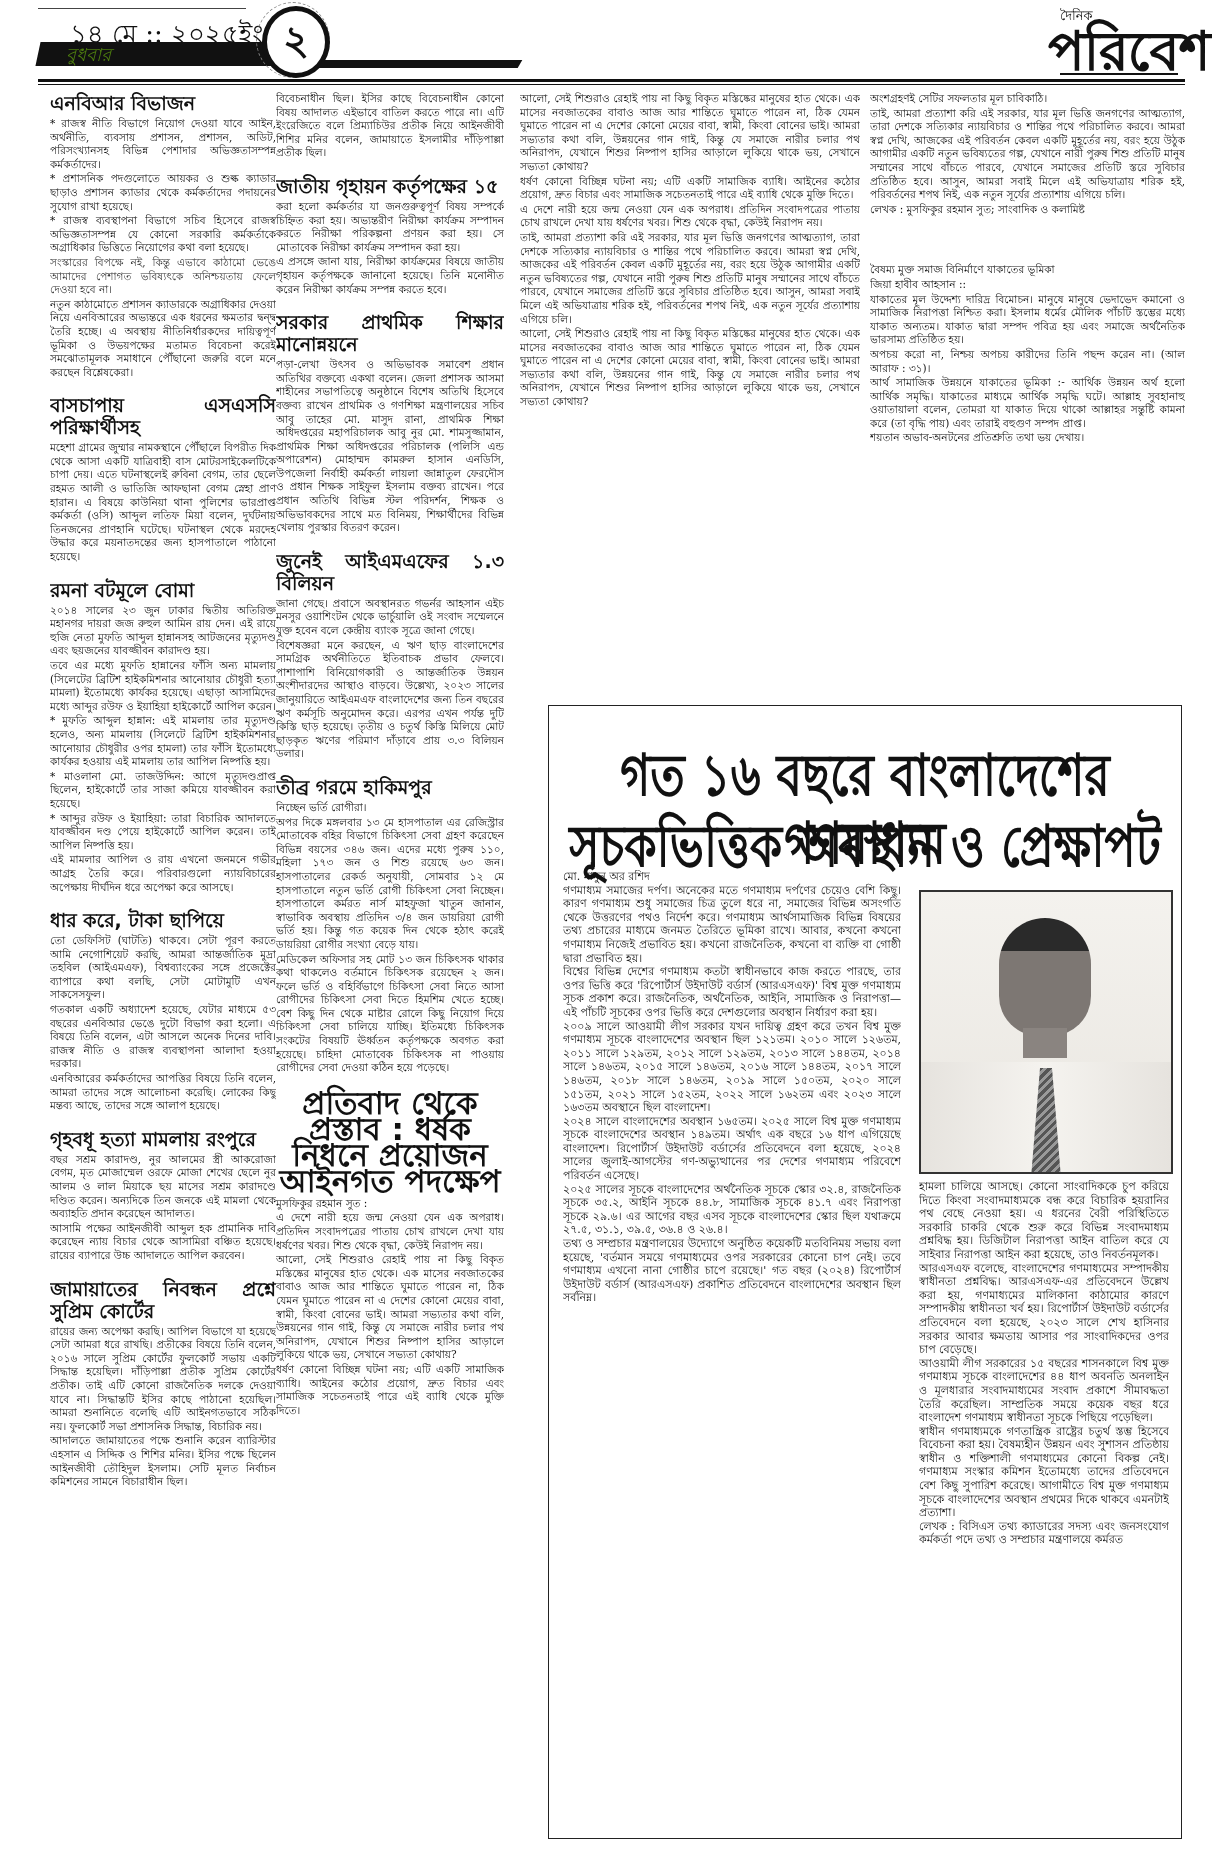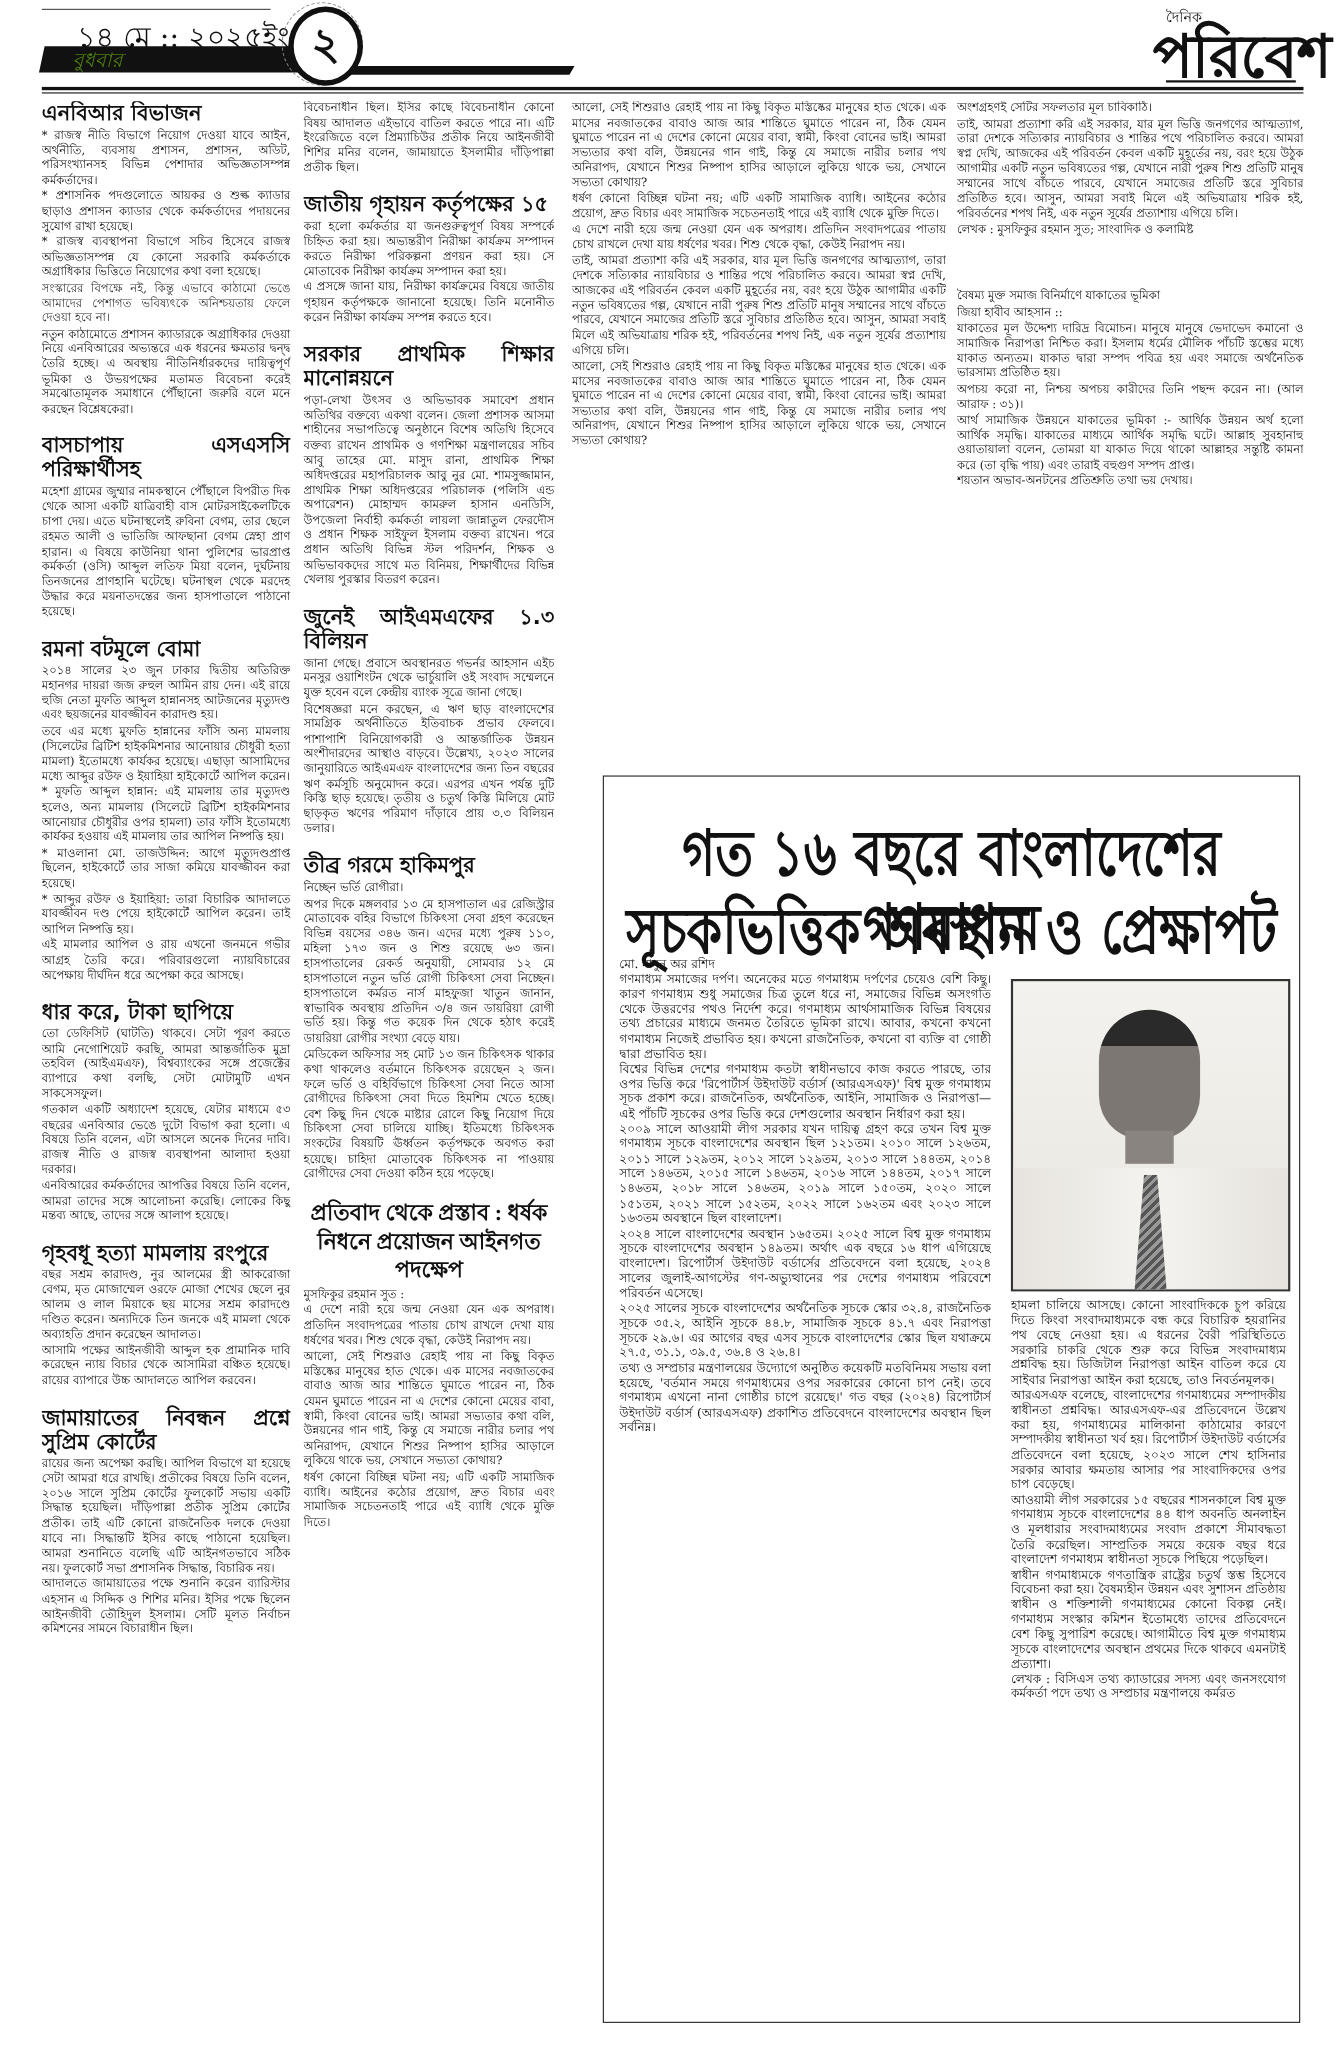--- a/index.html
+++ b/index.html
@@ -16,21 +16,21 @@
   .right-bar{left:320px;top:60px;width:200px;height:8px;background:#111;transform:skewX(-30deg);}
   .logo-small{left:1060px;top:6px;font-size:13px;font-weight:normal;}
   .logo{left:1048px;top:10px;font-size:54px;font-weight:bold;letter-spacing:-1px;font-family:"DejaVu Sans",sans-serif;}
   .logo-rule{left:1060px;top:73px;width:118px;height:2px;background:#111;}
   .head-rule1{left:38px;top:79px;width:1147px;height:3px;background:#111;}
   .head-rule2{left:38px;top:84px;width:1147px;height:1px;background:#111;}
 
   .col{position:absolute;font-size:10.5px;line-height:13.6px;text-align:justify;overflow:hidden;font-family:"DejaVu Serif",serif;}
   .col p{margin:0 0 1px 0;}
   .hl{font-family:"DejaVu Sans",sans-serif;font-weight:bold;font-size:19px;line-height:22px;margin:0 0 3px 0;}
-  .hl-big{font-size:20px;line-height:26px;font-family:Liberation Serif, serif;}
+  .hl-big{font-size:31px;line-height:26px;}
   .byline{font-size:10.5px;margin:0;}
   .textfill{color:#333;}
   .spacer{height:14px;}
 
   #feature{left:548px;top:705px;width:632px;height:1132px;border:1.5px solid #222;}
   .feature-title{position:absolute;left:0;width:632px;text-align:center;font-family:"DejaVu Sans",sans-serif;font-weight:bold;color:#111;}
   .ft1{top:18px;font-size:46px;line-height:54px;transform:scaleY(1.25);}
   .ft2{top:82px;font-size:46px;line-height:54px;transform:scaleY(1.25);}
   .photo{position:absolute;left:216px;top:200px;width:190px;height:272px;border:2px solid #333;background:linear-gradient(#f4f2ee,#e9e6e0);overflow:hidden;}
   .head{position:absolute;left:48px;top:26px;width:92px;height:118px;border-radius:46px 46px 40px 40px;background:linear-gradient(#2a2a2a 0 28%,#7d7773 28% 100%);}
@@ -51,21 +51,21 @@
   <div class="abs page-num-ring"></div>
   <div class="abs page-num">২</div>
   <div class="abs right-bar"></div>
   <div class="abs logo-small">দৈনিক</div>
   <div class="abs logo">পরিবেশ</div>
   <div class="abs logo-rule"></div>
   <div class="abs head-rule1"></div>
   <div class="abs head-rule2"></div>
 </header>
 
-<section class="col" style="left:38px;top:92px;width:226px;height:1760px;">
+<section class="col" style="left:50px;top:92px;width:226px;height:1760px;">
   <article>
     <h2 class="hl">এনবিআর বিভাজন</h2>
     <p>* রাজস্ব নীতি বিভাগে নিয়োগ দেওয়া যাবে আইন, অর্থনীতি, ব্যবসায় প্রশাসন, প্রশাসন, অডিট, পরিসংখ্যানসহ বিভিন্ন পেশাদার অভিজ্ঞতাসম্পন্ন কর্মকর্তাদের।</p>
     <p>* প্রশাসনিক পদগুলোতে আয়কর ও শুল্ক ক্যাডার ছাড়াও প্রশাসন ক্যাডার থেকে কর্মকর্তাদের পদায়নের সুযোগ রাখা হয়েছে।</p>
     <p>* রাজস্ব ব্যবস্থাপনা বিভাগে সচিব হিসেবে রাজস্ব অভিজ্ঞতাসম্পন্ন যে কোনো সরকারি কর্মকর্তাকে অগ্রাধিকার ভিত্তিতে নিয়োগের কথা বলা হয়েছে।</p>
     <p class="textfill">সংস্কারের বিপক্ষে নই, কিন্তু এভাবে কাঠামো ভেঙে আমাদের পেশাগত ভবিষ্যৎকে অনিশ্চয়তায় ফেলে দেওয়া হবে না।</p>
     <p>নতুন কাঠামোতে প্রশাসন ক্যাডারকে অগ্রাধিকার দেওয়া নিয়ে এনবিআরের অভ্যন্তরে এক ধরনের ক্ষমতার দ্বন্দ্ব তৈরি হচ্ছে। এ অবস্থায় নীতিনির্ধারকদের দায়িত্বপূর্ণ ভূমিকা ও উভয়পক্ষের মতামত বিবেচনা করেই সমঝোতামূলক সমাধানে পৌঁছানো জরুরি বলে মনে করছেন বিশ্লেষকেরা।</p>
   </article>
   <div class="spacer"></div>
   <article>

